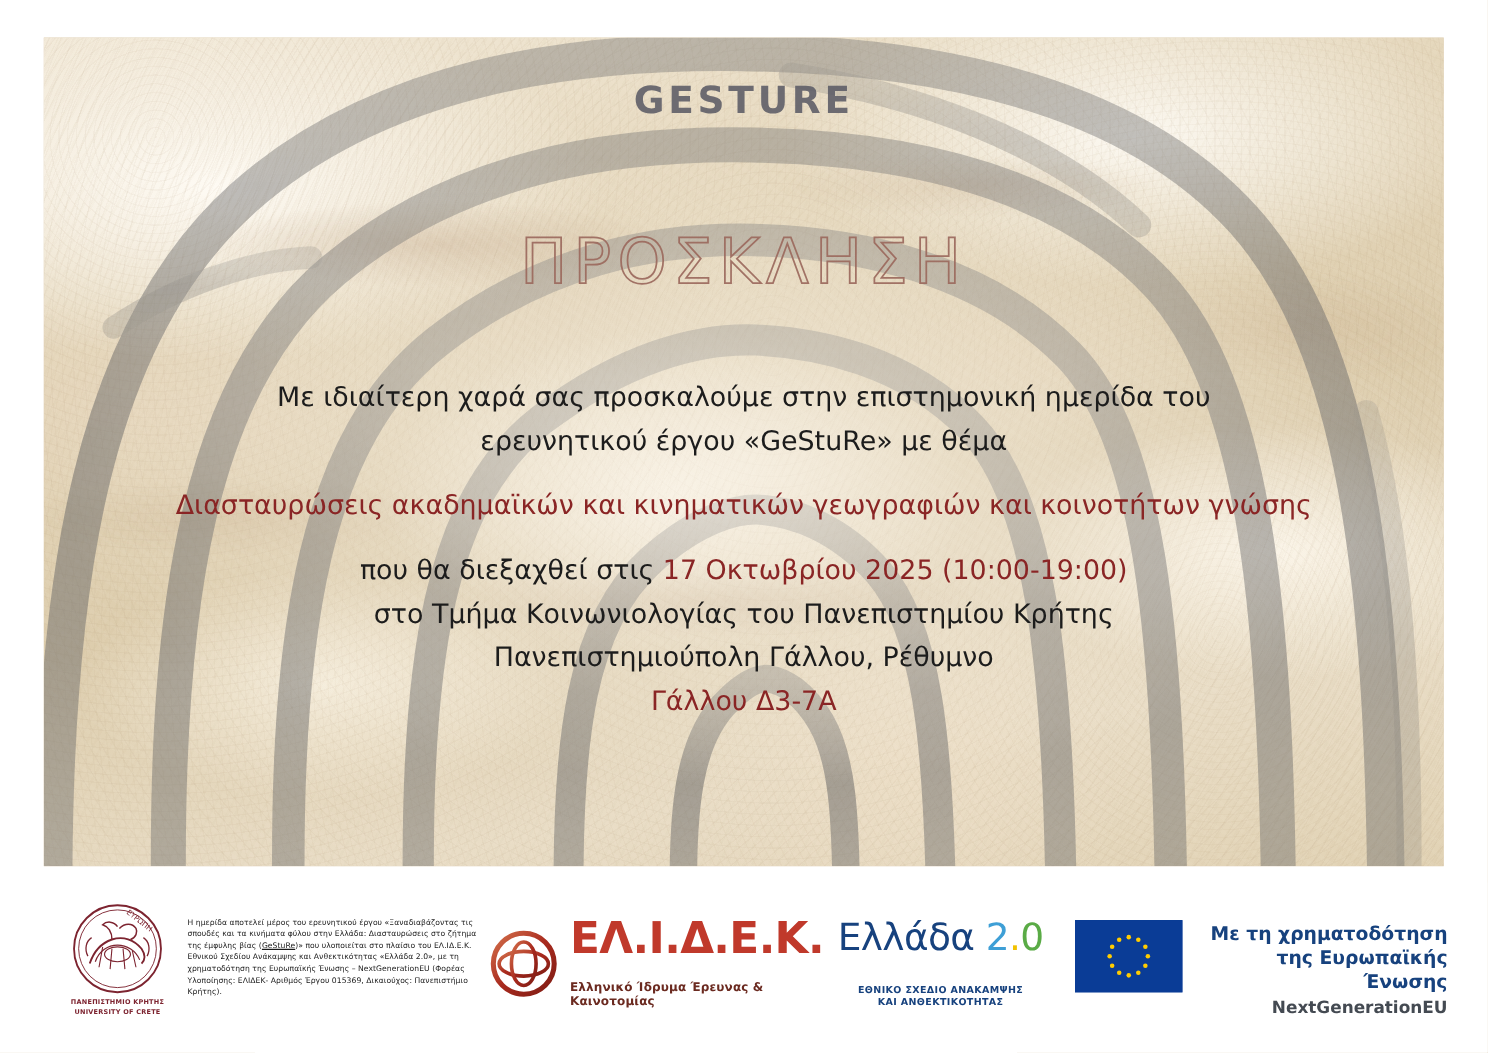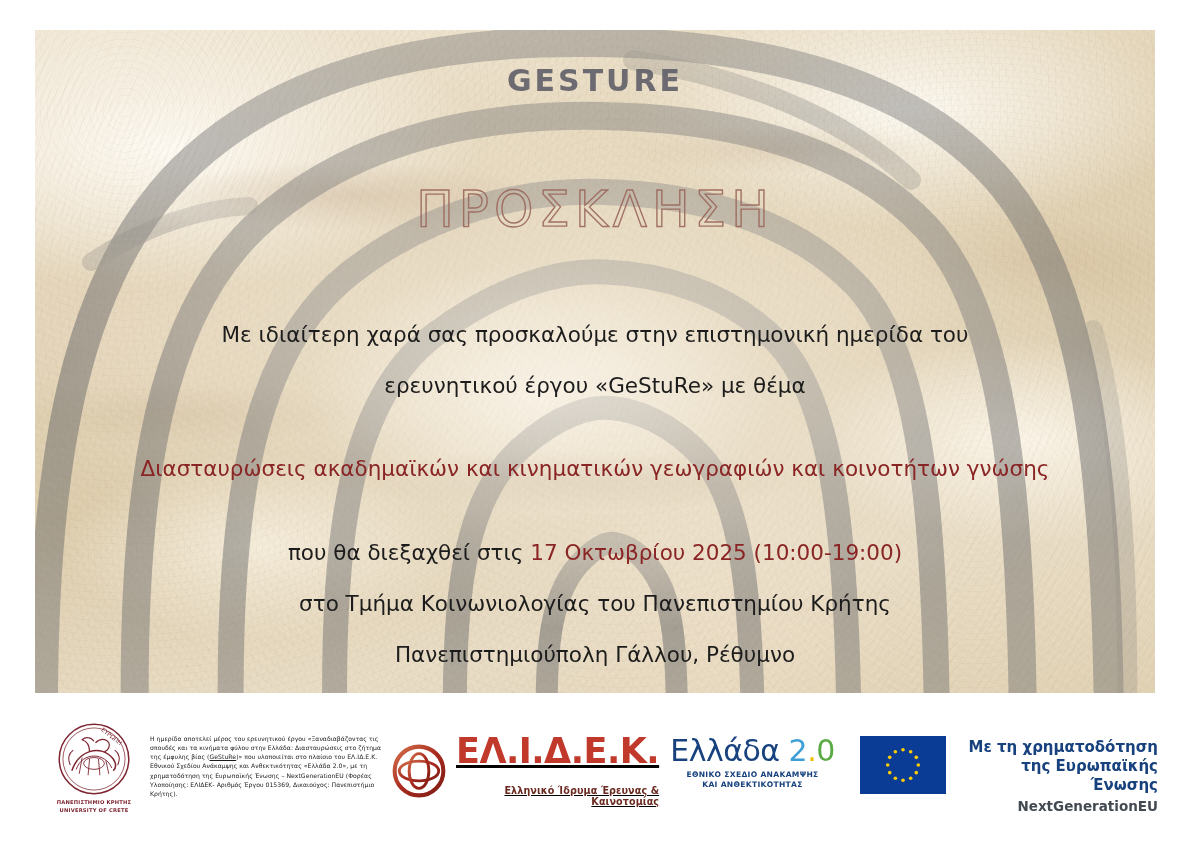--- a/index.html
+++ b/index.html
@@ -121,21 +121,21 @@
     position: absolute;
     top: 272px;
     left: 60px;
     right: 60px;
   }
 
   .ln {
     color: #1c1c1c;
     font-size: 21.5px;
     line-height: 1.62;
-    margin: 16px;
+    margin: 0;
     font-weight: 400;
   }
   .ln.red {
     color: #8a2525;
   }
   .red-inline { color: #8a2525; }
 
   .gap-a { height: 16px; }
   .gap-b { height: 18px; }
 
@@ -192,21 +192,21 @@
   
   .elidek {
     flex: 0 0 255px;
     width: 255px;
     padding-top: 20px;
     display: flex;
     align-items: center;
     gap: 8px;
   }
   .elidek-mark { width: 58px; height: 58px; flex: 0 0 58px; }
-  .elidek-txt { text-align: right; text-decoration: underline; }
+  .elidek-txt { text-align: left; }
   .elidek-name {
     font-size: 35px;
     font-weight: 700;
     color: #c0392b;
     letter-spacing: -0.5px;
     line-height: 1;
   }
   .elidek-sub {
     font-size: 9.6px;
     color: #6b2a20;
@@ -230,21 +230,21 @@
     letter-spacing: -0.5px;
   }
   .ellada-top .two { color: #3e9fd6; }
   .ellada-top .dot { color: #f2c200; }
   .ellada-top .zero { color: #5aab46; }
   .ellada-sub {
     font-size: 7.6px;
     font-weight: 700;
     color: #17427e;
     line-height: 1.35;
-    margin-top: 4px;
+    margin-top: 21px;
     letter-spacing: 0.3px;
   }
 
   
   .eu {
     flex: 1 1 auto;
     padding-top: 22px;
     display: flex;
     align-items: flex-start;
     gap: 11px;

